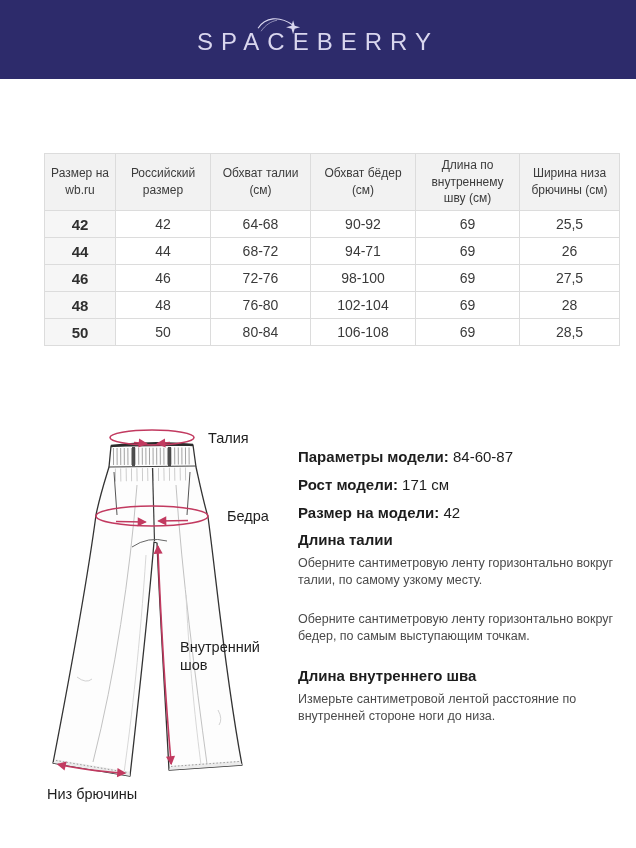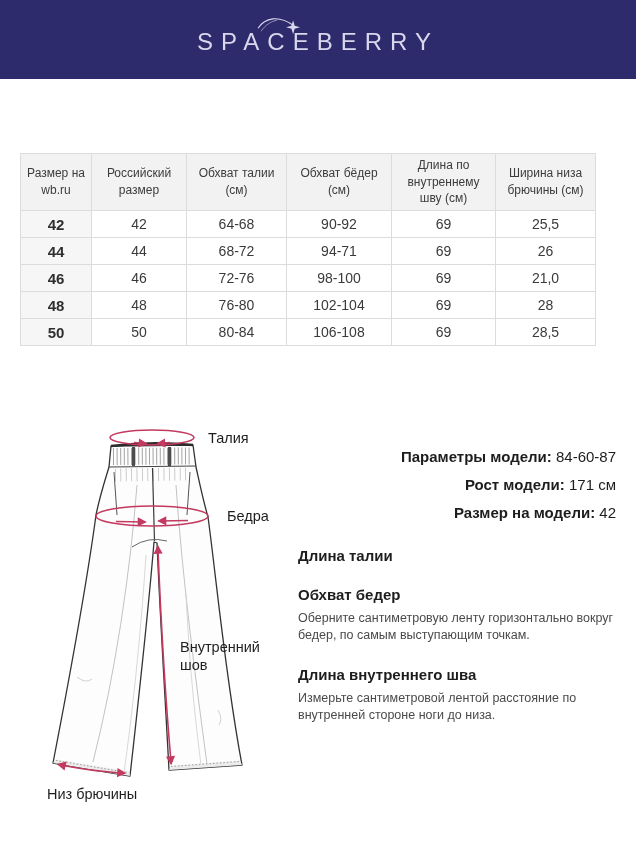--- a/index.html
+++ b/index.html
@@ -7,35 +7,35 @@
   body { font-family:"Liberation Sans", sans-serif; }
   .page { position:relative; width:636px; height:848px; background:#ffffff; overflow:hidden;padding-left:45px; }
 
   
   .brand-bar { position:absolute; top:0; left:0; width:636px; height:79px; background:#2d2b6b; }
   .logo { position:absolute; left:50%; top:50%; transform:translate(-50%,-42%); white-space:nowrap; }
   .brand-text { font-size:24px; letter-spacing:8px; color:#d9d6ee; font-weight:400; }
   .comet { position:absolute; left:58px; top:-16px; }
 
   
-  .size-table { position:absolute; left:20px; top:153px; width:575px; border-collapse:collapse; table-layout:fixed; }
+  .size-table { position:absolute; left:44px; top:153px; width:575px; border-collapse:collapse; table-layout:fixed; }
   .size-table th, .size-table td { border:1px solid #dcdcdc; text-align:center; vertical-align:middle; }
   .size-table th { background:#f2f2f2; font-weight:400; font-size:12px; color:#3c3c3c; height:57px; line-height:1.38; padding:2px 5px; }
   .size-table td { font-size:14px; color:#3a3a3a; height:27px; background:#ffffff; padding:0 2px; }
   .size-table td:first-child { background:#f6f6f6; font-weight:700; font-size:15px; color:#2f2f2f; }
 
   
   .diagram { position:absolute; left:20px; top:415px; width:270px; height:400px; }
   .diagram text { font-family:"Liberation Sans", sans-serif; font-size:14.5px; font-weight:500; fill:#1e1e1e; }
 
   
   .info-col { position:absolute; left:298px; top:443px; width:318px; }
   .model-line { font-size:15px; line-height:28px; color:#1d1d1d; }
   .model-line .lbl { font-weight:700; }
-  .model-info { margin-bottom:20px;text-align:right; }
+  .model-info { margin-bottom:4px; }
   .guide { margin-bottom:22px; }
   .guide-title { font-size:15px; font-weight:700; color:#1d1d1d; margin-bottom:7px; }
   .guide-desc { font-size:12.5px; line-height:17px; color:#4a4a4a; }
 </style>
 </head>
 <body>
 
 <div class="page">
 
   <header class="brand-bar">
@@ -84,21 +84,21 @@
           <td>94-71</td>
           <td>69</td>
           <td>26</td>
         </tr>
         <tr>
           <td>46</td>
           <td>46</td>
           <td>72-76</td>
           <td>98-100</td>
           <td>69</td>
-          <td>21,0</td>
+          <td>27,5</td>
         </tr>
         <tr>
           <td>48</td>
           <td>48</td>
           <td>76-80</td>
           <td>102-104</td>
           <td>69</td>
           <td>28</td>
         </tr>
         <tr>
@@ -171,23 +171,23 @@
 
   <div class="info-col">
     <div class="model-info">
         <div class="model-line"><span class="lbl">Параметры модели: </span><span>84-60-87</span></div>
         <div class="model-line"><span class="lbl">Рост модели: </span><span>171 см</span></div>
         <div class="model-line"><span class="lbl">Размер на модели: </span><span>42</span></div>
       </div>
     <div>
         <div class="guide">
           <div class="guide-title">Длина талии</div>
+          <p class="guide-desc">Оберните сантиметровую ленту горизонтально вокруг талии, по самому узкому месту.</p>
         </div>
         <div class="guide">
-          <div class="guide-title">Обхват бедер</div>
           <p class="guide-desc">Оберните сантиметровую ленту горизонтально вокруг бедер, по самым выступающим точкам.</p>
         </div>
         <div class="guide">
           <div class="guide-title">Длина внутреннего шва</div>
           <p class="guide-desc">Измерьте сантиметровой лентой расстояние по внутренней стороне ноги до низа.</p>
         </div>
       </div>
   </div>
 
 </div>

